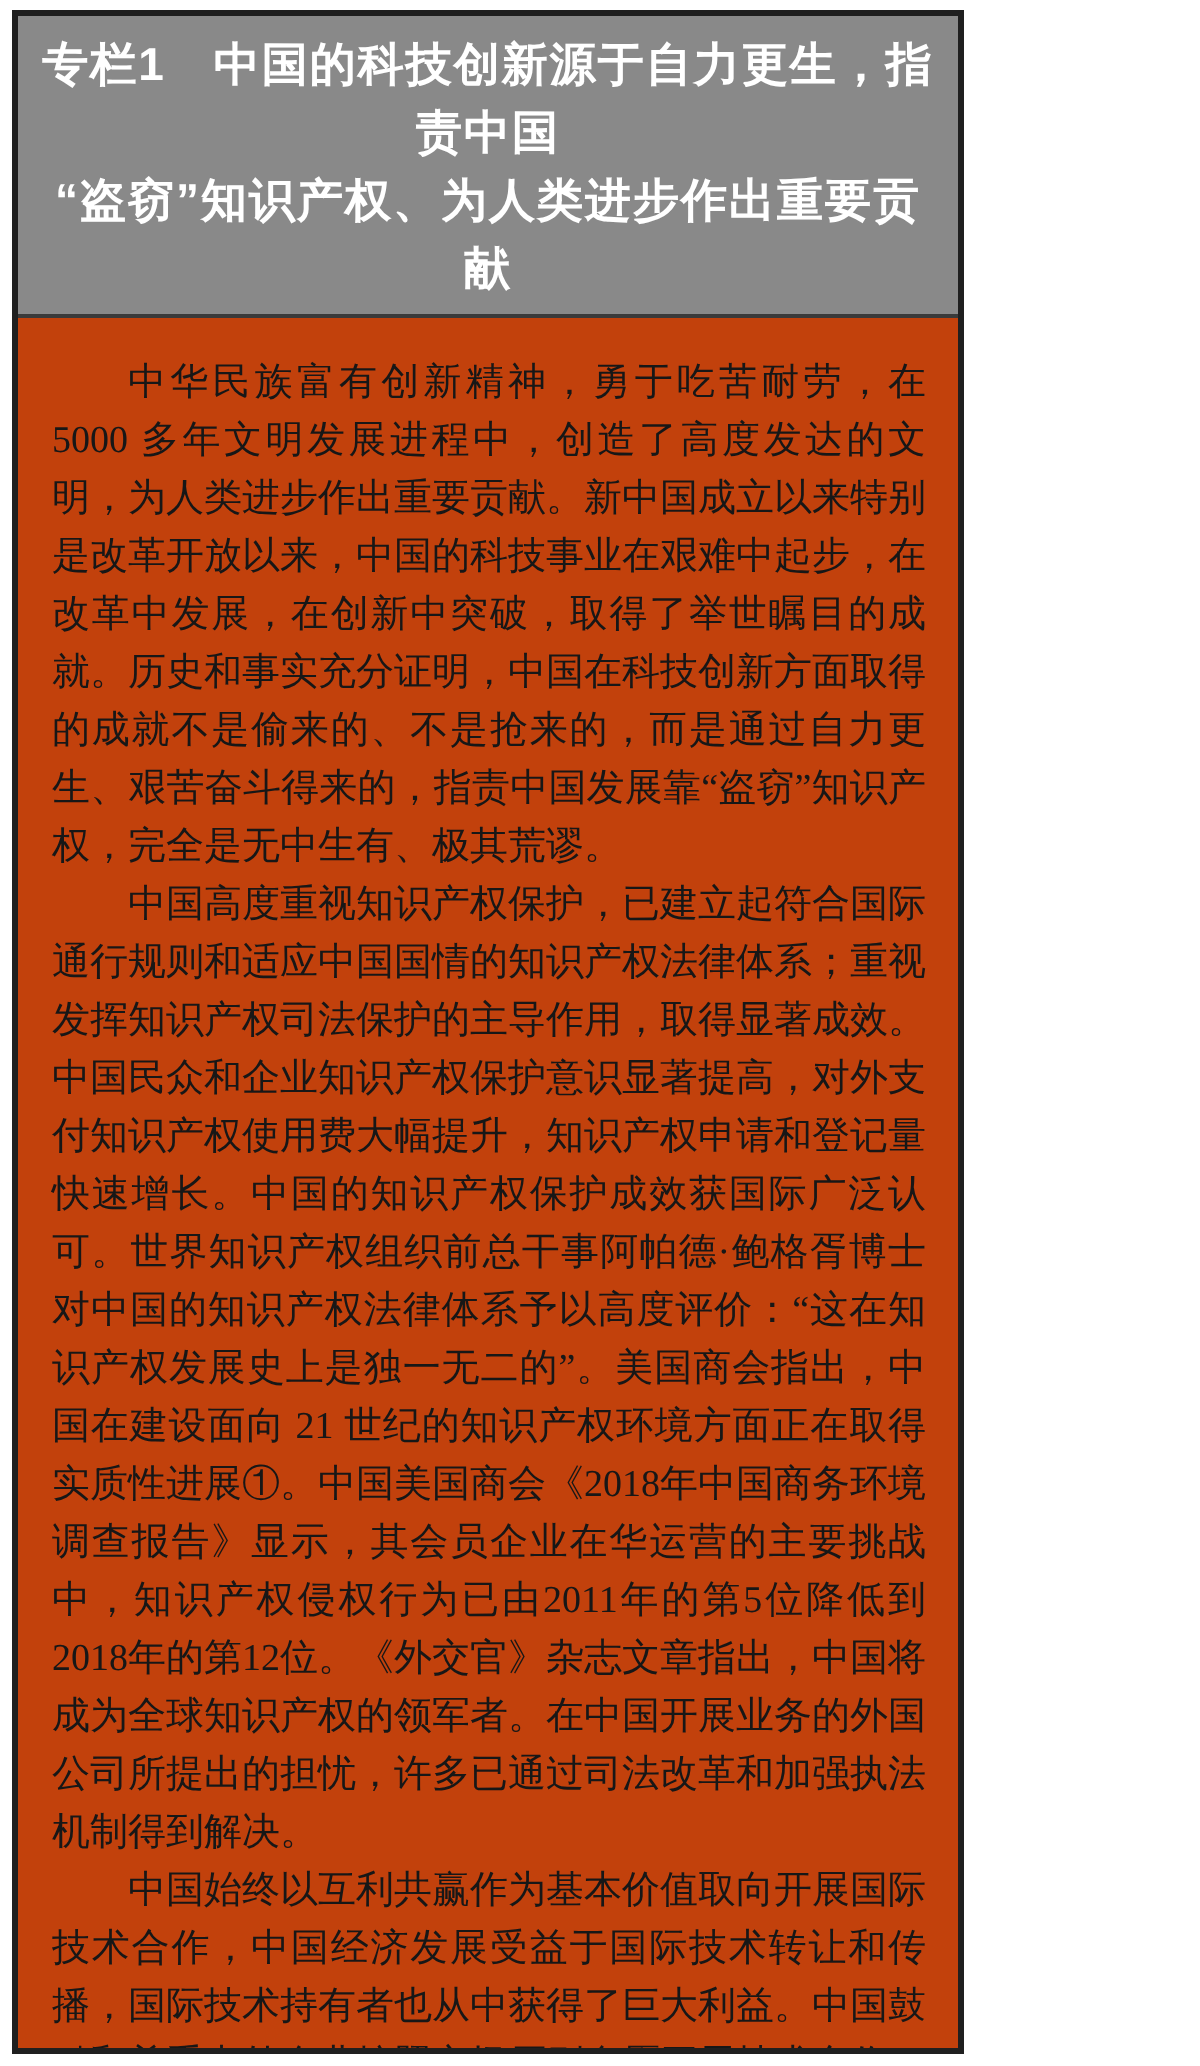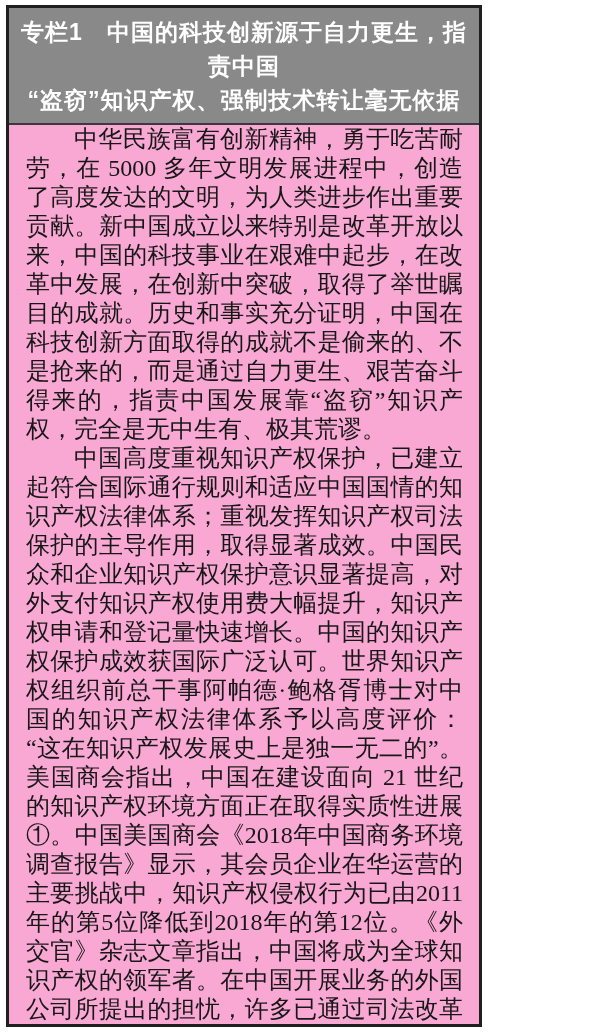--- a/index.html
+++ b/index.html
@@ -33,42 +33,42 @@
     font-weight: bold;
     font-size: 23px;
     line-height: 34px;
     letter-spacing: 1px;
     text-align: center;
     padding: 7px 12px 6px 12px;
     border-bottom: 2px solid #3a3a3a;
   }
   .panel-body {
     flex: 1;
-    background: #f9a8d4;
+    background: #c2410c;
     color: #171717;
-    font-size: 24px;
+    font-size: 19px;
     line-height: 29px;
     text-align: justify;
     text-justify: inter-ideograph;
-    padding: 0 16px 12px 17px;
+    padding: 18px 16px 12px 17px;
     overflow: hidden;
   }
   .panel-body p {
     margin: 0;
     text-indent: 2em;
   }
 </style>
 </head>
 <body>
 
 <div class="page">
   <div class="panel">
     <div class="panel-header">
       <div>专栏1　中国的科技创新源于自力更生，指责中国</div>
-      <div>“盗窃”知识产权、强制技术转让毫无依据</div>
+      <div>“盗窃”知识产权、为人类进步作出重要贡献</div>
     </div>
     <div class="panel-body">
       <p>中华民族富有创新精神，勇于吃苦耐劳，在 5000 多年文明发展进程中，创造了高度发达的文明，为人类进步作出重要贡献。新中国成立以来特别是改革开放以来，中国的科技事业在艰难中起步，在改革中发展，在创新中突破，取得了举世瞩目的成就。历史和事实充分证明，中国在科技创新方面取得的成就不是偷来的、不是抢来的，而是通过自力更生、艰苦奋斗得来的，指责中国发展靠“盗窃”知识产权，完全是无中生有、极其荒谬。</p>
       <p>中国高度重视知识产权保护，已建立起符合国际通行规则和适应中国国情的知识产权法律体系；重视发挥知识产权司法保护的主导作用，取得显著成效。中国民众和企业知识产权保护意识显著提高，对外支付知识产权使用费大幅提升，知识产权申请和登记量快速增长。中国的知识产权保护成效获国际广泛认可。世界知识产权组织前总干事阿帕德·鲍格胥博士对中国的知识产权法律体系予以高度评价：“这在知识产权发展史上是独一无二的”。美国商会指出，中国在建设面向 21 世纪的知识产权环境方面正在取得实质性进展①。中国美国商会《2018年中国商务环境调查报告》显示，其会员企业在华运营的主要挑战中，知识产权侵权行为已由2011年的第5位降低到2018年的第12位。《外交官》杂志文章指出，中国将成为全球知识产权的领军者。在中国开展业务的外国公司所提出的担忧，许多已通过司法改革和加强执法机制得到解决。</p>
       <p>中国始终以互利共赢作为基本价值取向开展国际技术合作，中国经济发展受益于国际技术转让和传播，国际技术持有者也从中获得了巨大利益。中国鼓励和尊重中外企业按照市场原则自愿开展技术合作，坚决反对强制技术转让，严厉打击侵犯知识产权的违法犯罪行为。指责中国强制技术转让没有事实依据，完全站不住脚。</p>
     </div>
   </div>
 </div>
 
 </body></html>

